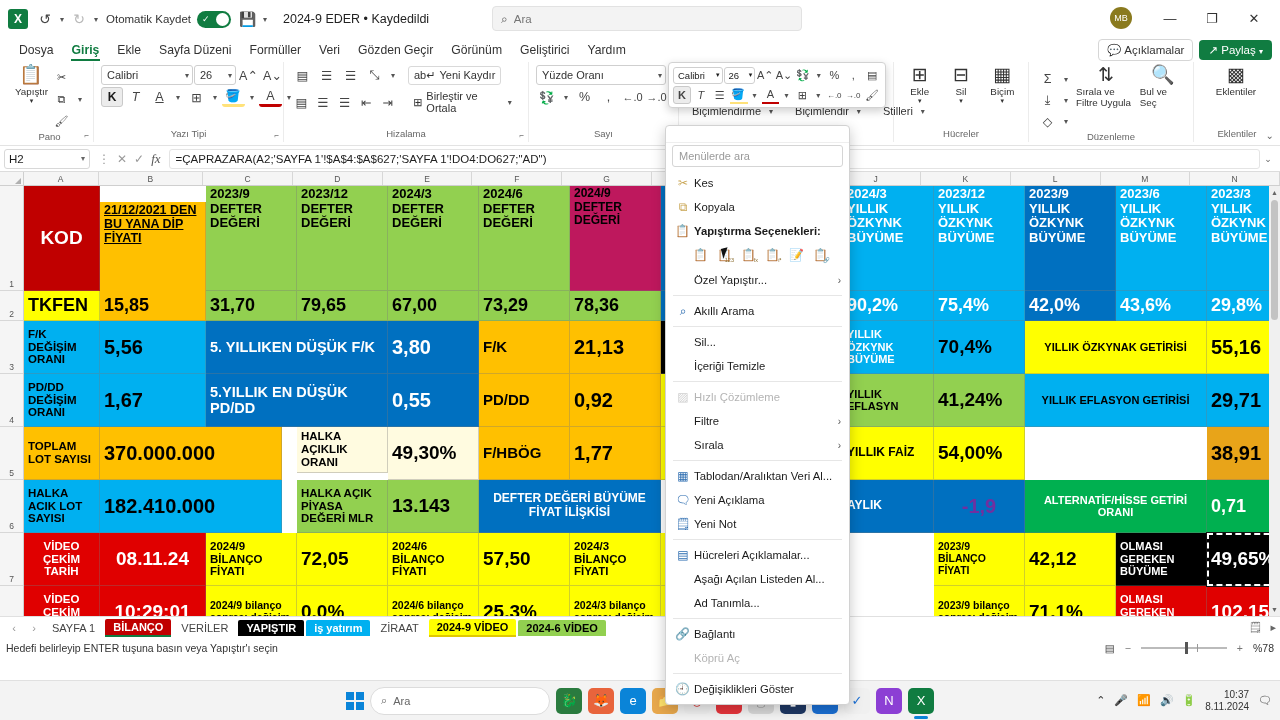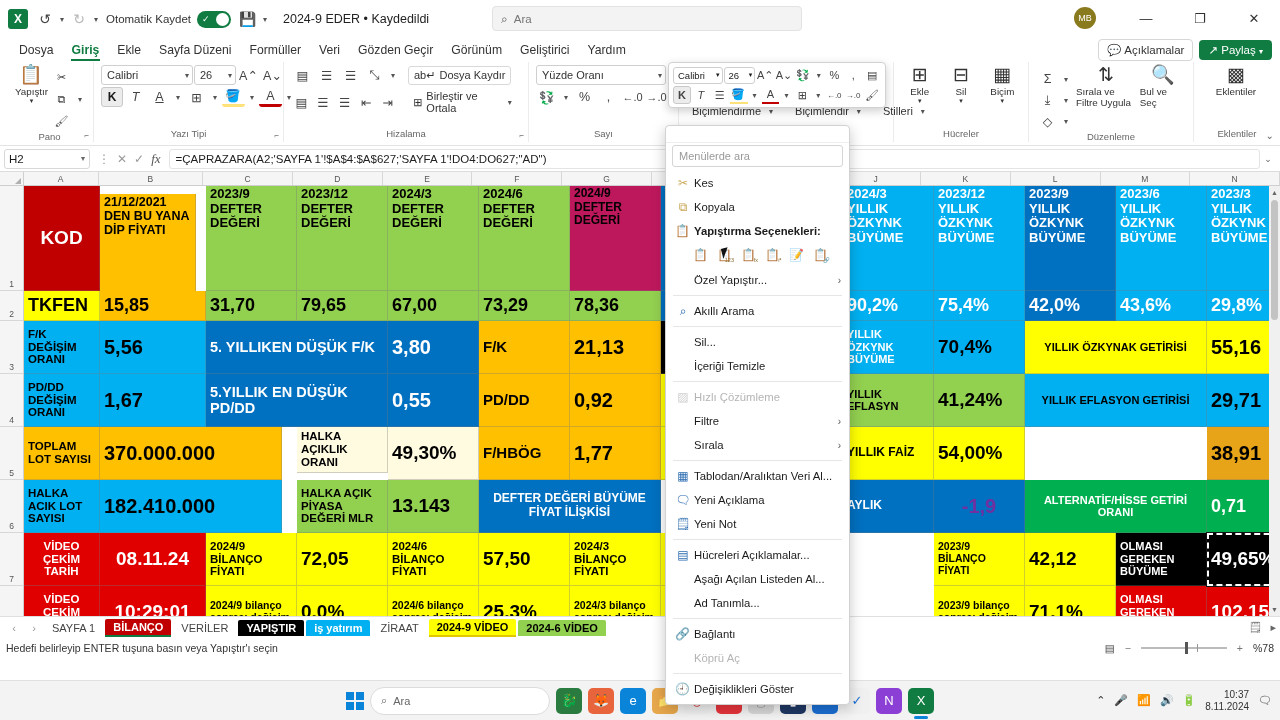--- a/index.html
+++ b/index.html
@@ -20,21 +20,21 @@
   .tiny-chev { font-size:8px; color:#555; width:12px; text-align:center;}
   .autosave-lbl { font-size:11.5px; color:#333; margin:0 6px 0 4px; }
   .toggle { width:34px; height:17px; border-radius:9px; background:#107c41; position:relative; display:flex; align-items:center; }
   .toggle .knob { width:13px; height:13px; border-radius:50%; background:#fff; position:absolute; right:2px;}
   .toggle .chk { color:#fff; font-size:9px; position:absolute; left:5px; }
   .doc-title { font-size:12.5px; color:#222; margin-left:12px; }
   .search-wrap { position:absolute; left:492px; top:6px; width:310px; height:25px; background:#f3f3f3;
                  border:1px solid #e2e2e2; border-radius:4px; display:flex; align-items:center; padding:0 8px; }
   .search-wrap input { border:0; background:transparent; outline:none; font-size:11.5px; color:#444;
                        font-family:"Liberation Sans", sans-serif; width:100%; }
-  .tb-right { position:absolute; right:6px; top:4px; display:flex; align-items:center; gap:14px;}
+  .tb-right { position:absolute; right:6px; top:4px; display:flex; align-items:center; gap:2px;}
   .avatar { width:22px; height:22px; border-radius:50%; background:#8a7a1e; color:#fff; font-size:9px;
             display:flex; align-items:center; justify-content:center; margin-right:16px;}
   .wbtn { width:40px; height:28px; display:flex; align-items:center; justify-content:center; font-size:13px; color:#333;}
 
   
   .tabsrow { height:24px; display:flex; align-items:center; padding:0 10px; position:relative; background:#fff;}
   .rtab { font-size:12.2px; color:#333; padding:2px 9px; position:relative; }
   .rtab.active { color:#107c41; font-weight:600; }
   .rtab.active:after { content:''; position:absolute; left:8px; right:8px; bottom:-2px; height:2px; background:#107c41;}
   .tabsrow .right { position:absolute; right:8px; display:flex; gap:6px; align-items:center;}
@@ -272,21 +272,21 @@
       <div class="gbody">
         <div class="row2">
           <div class="rr">
             <div class="ico">▤</div>
             <div class="ico">☰</div>
             <div class="ico">☰</div>
             <div class="ico">⤡</div>
             <span class="tiny-chev">▾</span>
             <div class="wide-btn" style="border:1px solid #d9d9d9; margin-left:8px;">
               <span>ab↵</span>
-              <span>Dosya Kaydır</span>
+              <span>Yeni Kaydır</span>
             </div>
           </div>
           <div class="rr">
             <div class="ico">▤</div>
             <div class="ico">☰</div>
             <div class="ico">☰</div>
             <div class="ico">⇤</div>
             <div class="ico">⇥</div>
             <div class="wide-btn" style="margin-left:8px;">
               <span>⊞</span>
@@ -442,21 +442,21 @@
           <div class="rh" style="height: 53px;">4</div>
           <div class="rh" style="height: 53px;">5</div>
           <div class="rh" style="height: 53px;">6</div>
           <div class="rh" style="height: 53px;">7</div>
           <div class="rh" style="height: 53px;">8</div>
         </div>
       <div class="cells" id="cells">
           <div class="cell va-c ha-c" style="left: 0px; top: 0px; width: 76px; height: 105px; background: rgb(192, 0, 0); color: rgb(255, 255, 255); font-size: 19px; font-weight: bold;">
             <span>KOD</span>
           </div>
-          <div class="cell va-t ha-l" style="left: 76px; top: 8px; width: 96px; height: 105px; background: rgb(255, 192, 0); color: rgb(0, 0, 0); font-size: 12.5px; font-weight: bold;">
+          <div class="cell va-t ha-l" style="left: 76px; top: 16px; width: 106px; height: 105px; background: rgb(255, 192, 0); color: rgb(0, 0, 0); font-size: 12.5px; font-weight: bold; text-decoration: underline;">
             <span>21/12/2021 DEN BU YANA DİP FİYATI</span>
           </div>
           <div class="cell va-t ha-l" style="left: 182px; top: 0px; width: 91px; height: 105px; background: rgb(146, 208, 80); color: rgb(0, 0, 0); font-size: 13px; font-weight: bold;">
             <span>2023/9 DEFTER DEĞERİ</span>
           </div>
           <div class="cell va-t ha-l" style="left: 273px; top: 0px; width: 91px; height: 105px; background: rgb(146, 208, 80); color: rgb(0, 0, 0); font-size: 13px; font-weight: bold;">
             <span>2023/12 DEFTER DEĞERİ</span>
           </div>
           <div class="cell va-t ha-l" style="left: 364px; top: 0px; width: 91px; height: 105px; background: rgb(146, 208, 80); color: rgb(0, 0, 0); font-size: 13px; font-weight: bold;">
             <span>2024/3 DEFTER DEĞERİ</span>

